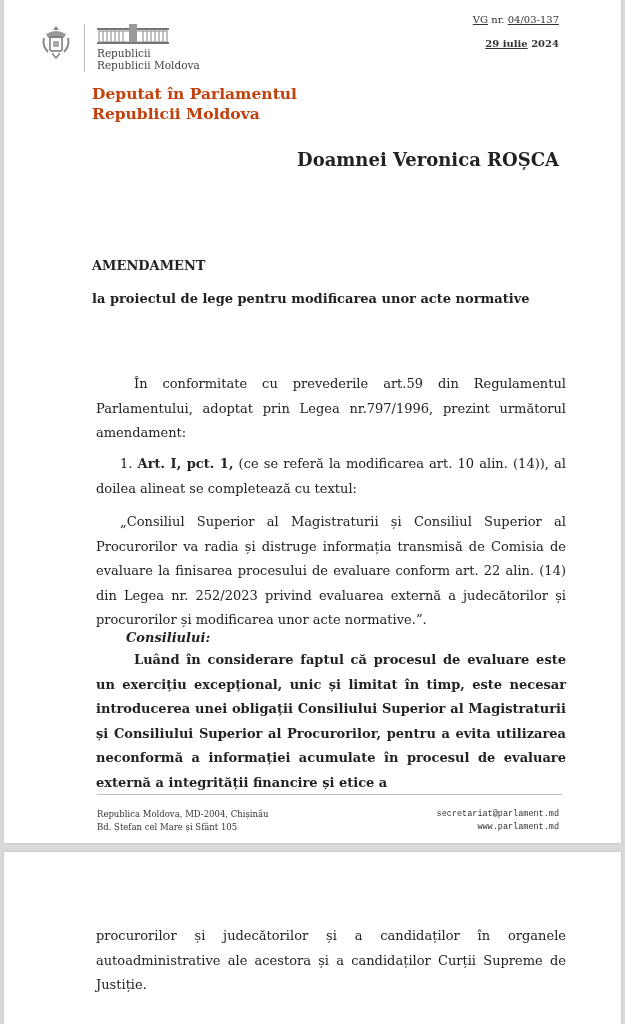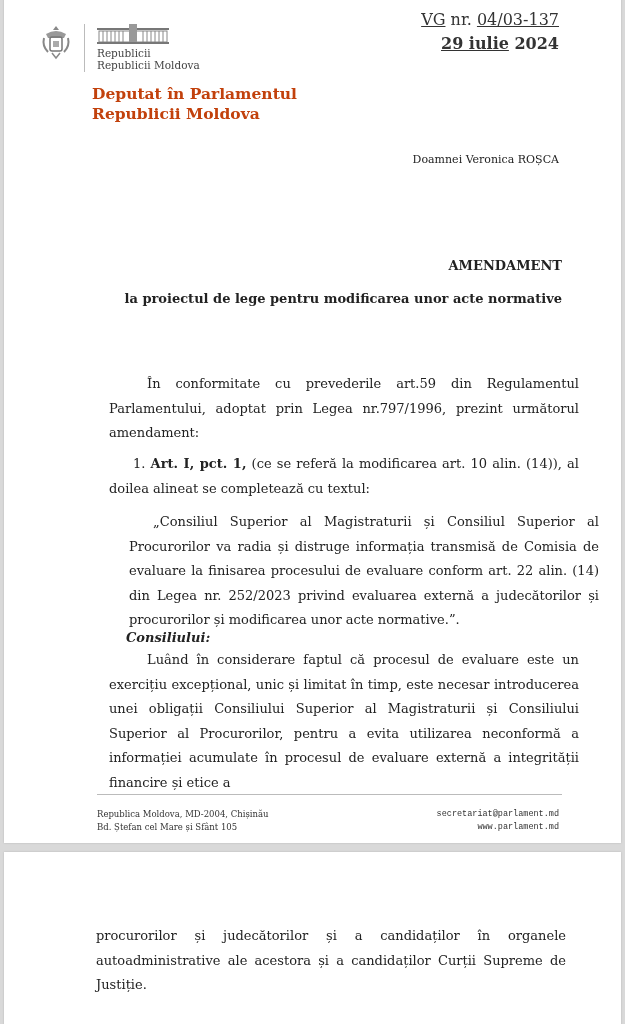--- a/index.html
+++ b/index.html
@@ -16,39 +16,39 @@
     box-shadow: 0 0 2px rgba(0,0,0,0.15);
   }
   #page1 { top: -10px; height: 853px; }
   #page2 { top: 852px; height: 200px; }
 
   
   .logo-coat { position: absolute; left: 36px; top: 24px; width: 32px; height: 36px; }
   .logo-sep { position: absolute; left: 80px; top: 24px; width: 1px; height: 48px; background: #bbb; }
   .logo-bldg { position: absolute; left: 93px; top: 24px; width: 72px; height: 20px; }
   .parl-name { position: absolute; left: 93px; top: 47px; font-size: 10.5px; line-height: 12px; color: #444; }
-  .ref { position: absolute; right: 62px; top: 10px; font-size: 16px; text-align: right; color: #333; line-height: 20px; }
+  .ref { position: absolute; right: 62px; top: 10px; font-size: 10px; text-align: right; color: #333; line-height: 20px; }
   .ref .u { text-decoration: underline; }
   .deputat { position: absolute; left: 88px; top: 84px; font-size: 15.5px; font-weight: bold; line-height: 20px; color: #c2410c; }
 
-  .addressee { position: absolute; right: 62px; top: 146px; text-align: center; font-weight: normal; font-size: 11px; line-height: 28px; }
+  .addressee { position: absolute; right: 62px; top: 146px; text-align: center; font-weight: bold; font-size: 18px; line-height: 28px; }
 
-  .title-block { position: absolute; left: 88px; width: 470px; text-align: right; font-weight: bold; font-size: 13px; }
+  .title-block { position: absolute; left: 88px; width: 470px; text-align: left; font-weight: bold; font-size: 13px; }
   .t1 { top: 258px; }
   .t2 { top: 286px; line-height: 26px; }
   .t3 { top: 343px; }
 
-  .para { position: absolute; left: 105px; width: 470px; font-size: 13px; line-height: 24.5px; text-align: justify; }
+  .para { position: absolute; left: 92px; width: 470px; font-size: 13px; line-height: 24.5px; text-align: justify; }
   .indent { text-indent: 38px; }
   .indent-s { text-indent: 24px; }
   .p-intro { top: 372px; }
   .p-item { top: 452px; }
-  .p-quote { top: 510px; margin-left: 20px; }
+  .p-quote { top: 510px; }
   .p-arg-h { top: 626px; left: 122px; font-weight: bold; font-style: italic; }
-  .p-arg { top: 648px; }
+  .p-arg { top: 648px; font-weight: bold; }
 
   .footer-line { position: absolute; left: 93px; top: 794px; width: 465px; height: 1px; background: #bbb; }
   .footer-left { position: absolute; left: 93px; top: 808px; font-size: 8.5px; line-height: 13px; color: #333; }
   .footer-right { position: absolute; right: 62px; top: 808px; font-size: 8.5px; line-height: 13px; text-align: right; color: #333; font-family: Liberation Mono, monospace; }
 
   .p-cont { position: absolute; left: 92px; top: 72px; width: 470px; font-size: 13px; line-height: 24.5px; text-align: justify; }
   b { font-weight: bold; }
 </style>
 </head>
 <body>

